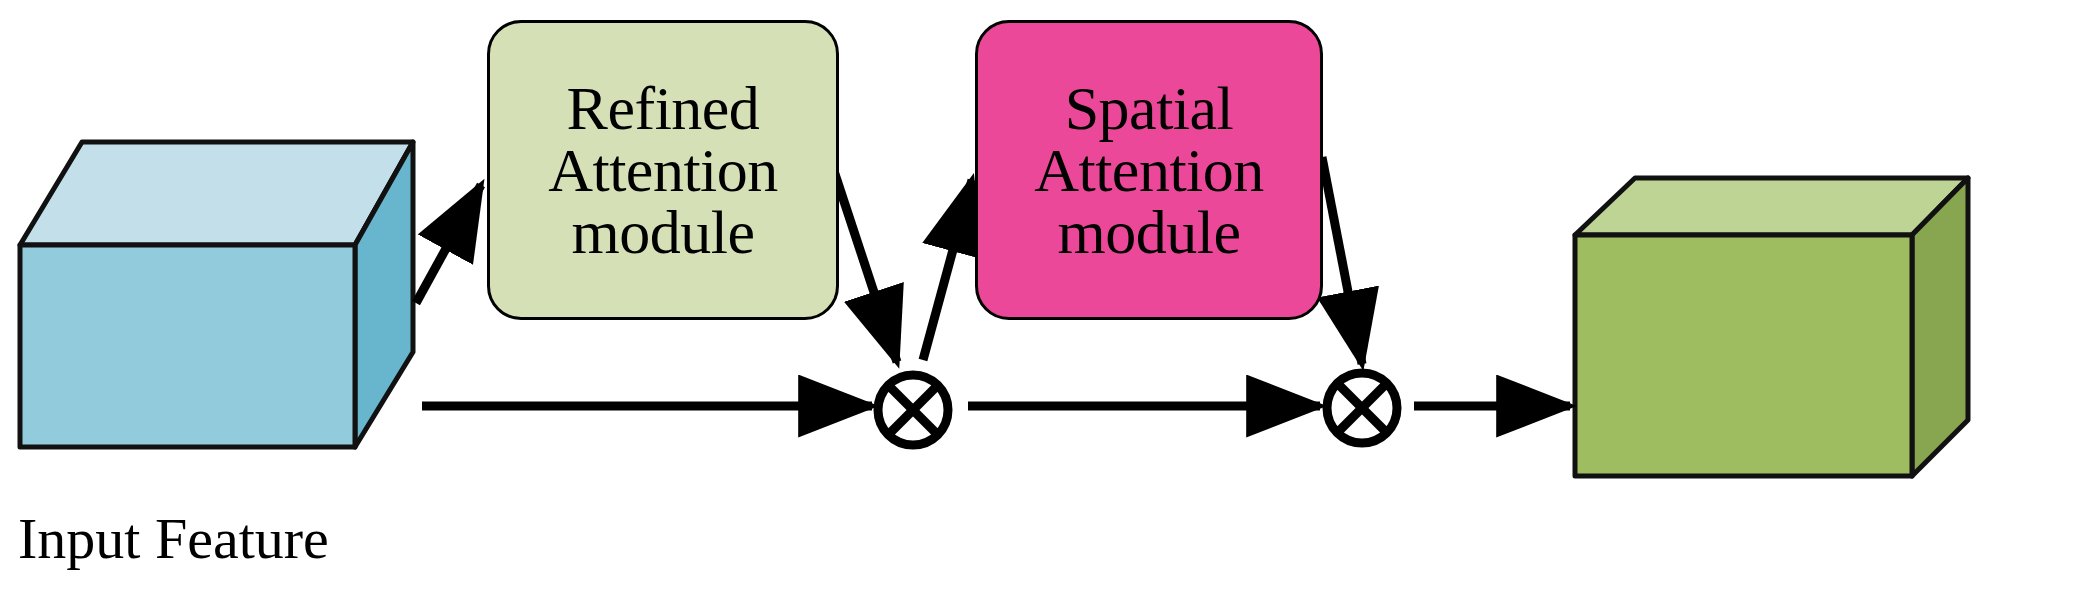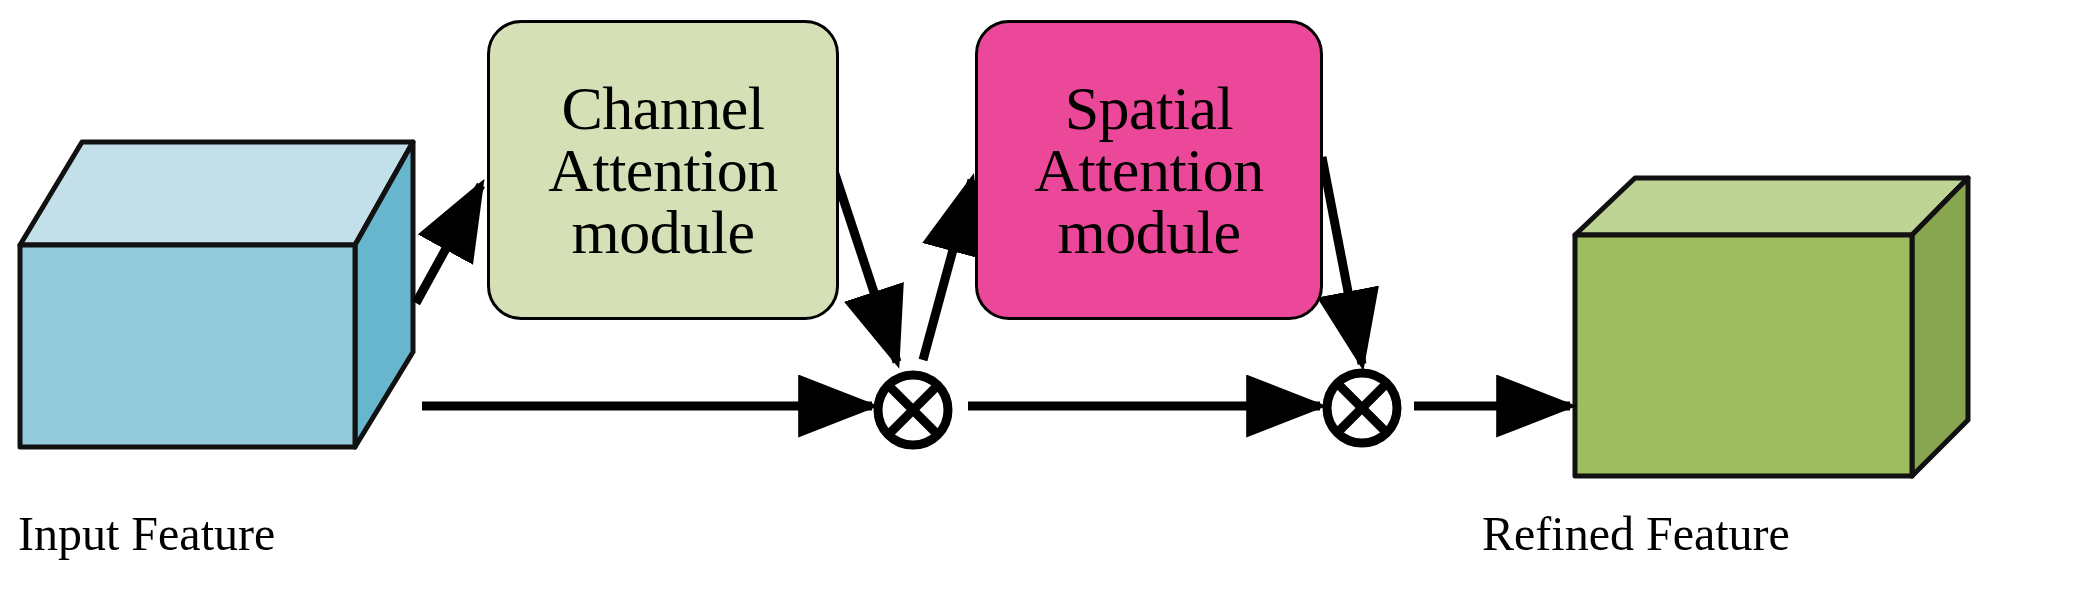--- a/index.html
+++ b/index.html
@@ -52,21 +52,21 @@
   #spatial-box {
     left: 975px;
     top: 20px;
     width: 348px;
     height: 300px;
     background: #ec4899;
   }
   .feature-label {
     position: absolute;
     font-family: "Liberation Serif", "DejaVu Serif", serif;
-    font-size: 48px;
+    font-size: 58px;
     color: #000000;
     white-space: nowrap;
     line-height: 1;
     user-select: none;
   }
   #input-label {
     left: 18px;
     top: 510px;
   }
   #refined-label {
@@ -125,28 +125,27 @@
     </g>
 
     <g>
       <circle cx="1362" cy="408" r="35" fill="#ffffff" stroke="#000000" stroke-width="9"></circle>
       <line x1="1338" y1="384" x2="1386" y2="432" stroke="#000000" stroke-width="9"></line>
       <line x1="1386" y1="384" x2="1338" y2="432" stroke="#000000" stroke-width="9"></line>
     </g>
   </svg>
 
   <div class="module-box" id="channel-box">
-    <span class="line">Channel</span>
+    <span class="line">Refined</span>
     <span class="line">Attention</span>
     <span class="line">module</span>
   </div>
 
   <div class="module-box" id="spatial-box">
     <span class="line">Spatial</span>
     <span class="line">Attention</span>
     <span class="line">module</span>
   </div>
 
   <div class="feature-label" id="input-label">Input Feature</div>
 
-  <div class="feature-label" id="refined-label">Refined Feature</div>
 
 </div>
 
 </body></html>

